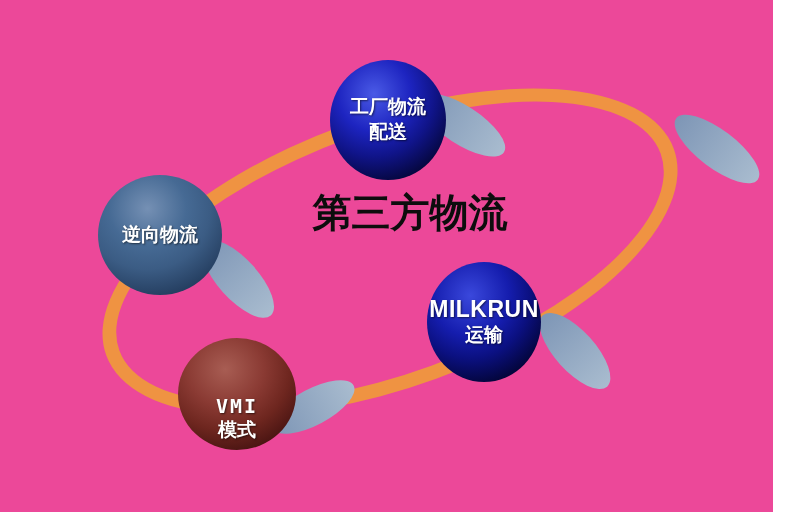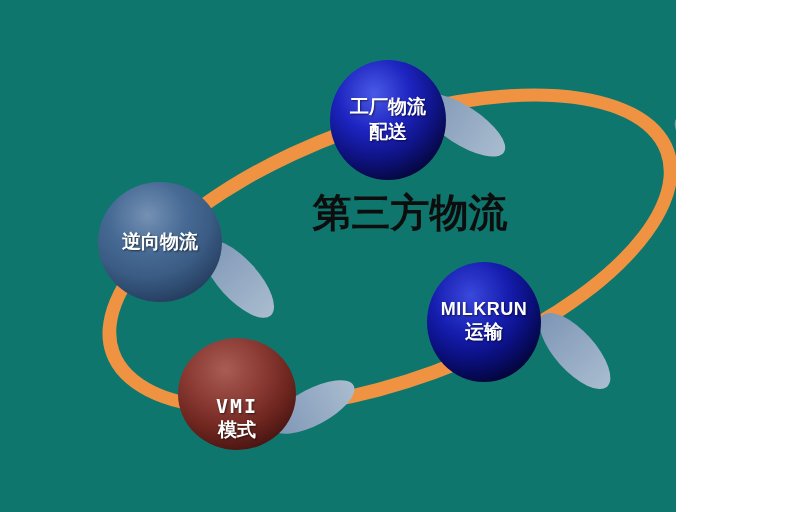--- a/index.html
+++ b/index.html
@@ -1,17 +1,17 @@
 <!DOCTYPE html>
 <html><head>
 <meta charset="utf-8">
 <style>
   html,body { margin:0; padding:0; background:#ffffff; }
   #canvas {
-    position:relative; width:676px; height:512px; background:#0f766e;
+    position:relative; width:773px; height:512px; background:#ec4899;
     overflow:hidden; font-family:"Liberation Sans", sans-serif;
   }
 
   
   .ring {
     position:absolute; left:88px; top:117px; width:604px; height:270px;
     box-sizing:border-box; border:14px solid #ef9342; border-radius:50%;
     transform:rotate(-20deg);
   }
 
@@ -30,41 +30,41 @@
   .sphere { position:absolute; border-radius:50%; }
   .sphere.factory {
     left:330px; top:60px; width:116px; height:120px;
     background:radial-gradient(ellipse 75% 75% at 38% 28%, #4a5ae6 0%, #1d24c0 42%, #101489 70%, #05073f 100%);
   }
   .sphere.warehouse {
     left:600px; top:70px; width:112px; height:116px;
     background:radial-gradient(ellipse 75% 75% at 38% 28%, #a042a4 0%, #6b1a6e 45%, #4a0d50 72%, #24052b 100%);
   }
   .sphere.reverse {
-    left:98px; top:182px; width:124px; height:120px;
+    left:98px; top:175px; width:124px; height:120px;
     background:radial-gradient(ellipse 78% 78% at 40% 28%, #7590b4 0%, #466a94 40%, #3b5c84 65%, #21395a 100%);
   }
   .sphere.vmi {
     left:178px; top:338px; width:118px; height:112px;
     background:radial-gradient(ellipse 78% 78% at 40% 28%, #a85d53 0%, #8a3a33 42%, #6e261f 70%, #441210 100%);
   }
   .sphere.milkrun {
     left:427px; top:262px; width:114px; height:120px;
     background:radial-gradient(ellipse 75% 75% at 38% 28%, #3a48dc 0%, #151dae 45%, #0b1080 70%, #03053a 100%);
   }
 
   
   .label {
     position:absolute; inset:0; display:flex; flex-direction:column;
     align-items:center; justify-content:center;
     color:#ffffff; font-weight:bold; font-size:19px; line-height:1.3;
     text-shadow:1px 1px 2px rgba(0,0,0,.55); text-align:center;
   }
   .label .latin-bold {
-    font-size:18px; letter-spacing:.5px; line-height:1.2;
+    font-size:23px; letter-spacing:.5px; line-height:1.2;
     font-family:"Liberation Sans", sans-serif;
   }
   .label .mono-bold {
     font-size:20px; letter-spacing:2px; line-height:1.2;
     font-family:"DejaVu Sans Mono", monospace;
     margin-top:48px;
   }
 
   
   .title {

